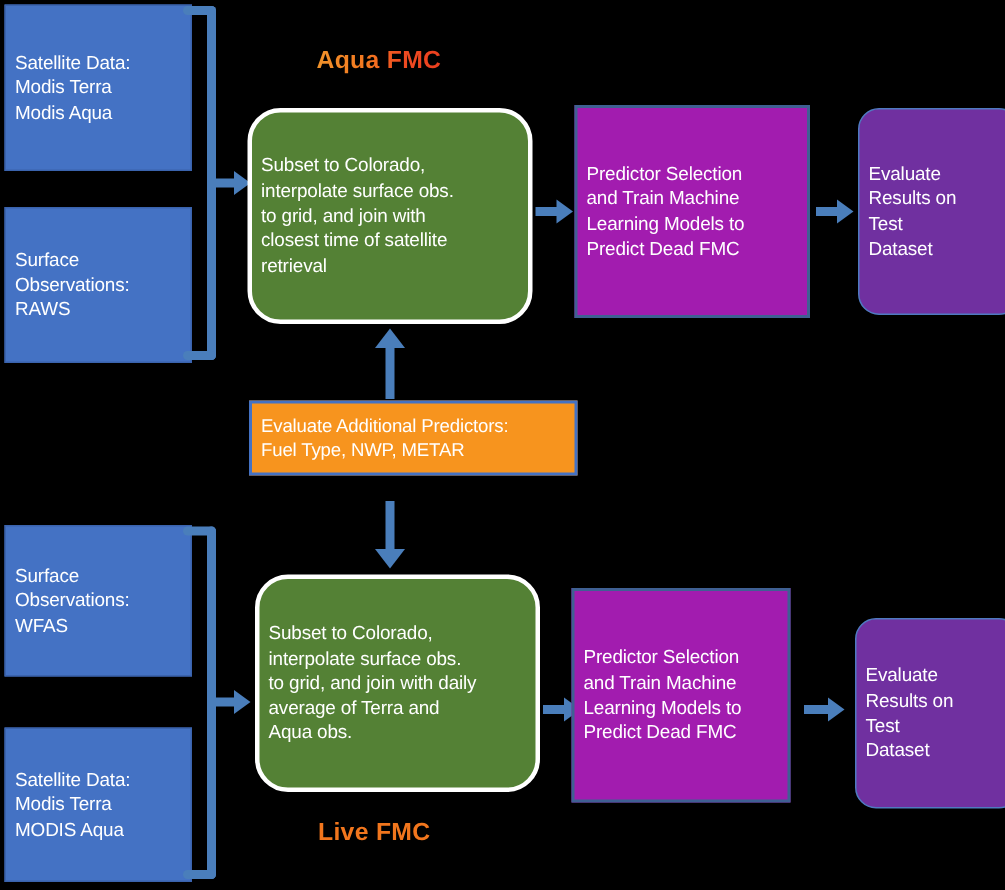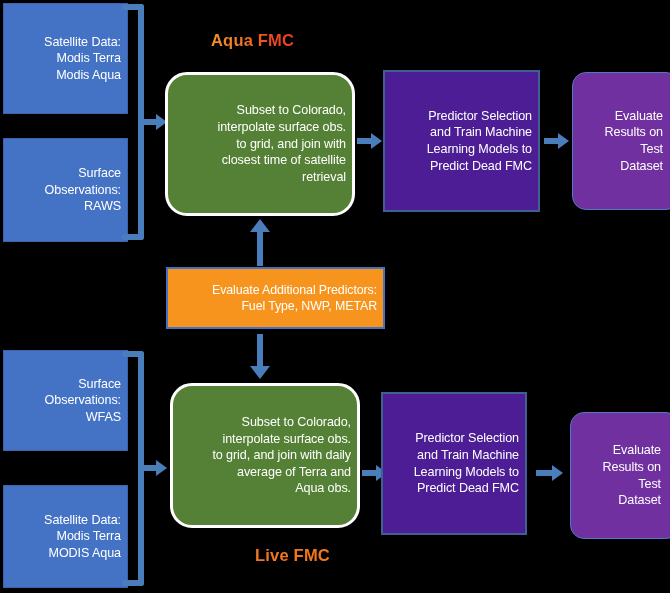--- a/index.html
+++ b/index.html
@@ -16,21 +16,21 @@
     font-family: "Liberation Sans", sans-serif;
   }
 
   
   .node {
     position: absolute;
     box-sizing: border-box;
     display: flex;
     align-items: center;
     justify-content: center;
-    text-align: right;
+    text-align: left;
     color: #ffffff;
     font-size: 12.6px;
     line-height: 1.32;
     letter-spacing: -0.1px;
     padding: 4px 6px;
   }
   .node .txt { display: block; width: 100%; white-space: pre-line; }
 
   
   .src {
@@ -40,21 +40,21 @@
 
   
   .proc {
     background: #548135;
     border: 3px solid #ffffff;
     border-radius: 22px;
   }
 
   
   .model {
-    background: #4c1d95;
+    background: #a21caf;
     border: 2.2px solid #3f6093;
   }
 
   
   .eval {
     background: #7030a0;
     border: 1.6px solid #4f7ac0;
     border-radius: 14px;
   }
 
@@ -71,21 +71,21 @@
     font-size: 16.5px;
     letter-spacing: 0.2px;
     white-space: nowrap;
   }
   .caption-dead {
     background: linear-gradient(90deg, #f0932b 0%, #f4761f 42%, #ef4c22 68%, #ec3f1e 100%);
     -webkit-background-clip: text;
     background-clip: text;
     color: transparent;
   }
-  .caption-live { color: #f2761d; margin-left: 43px; }
+  .caption-live { color: #f2761d; }
 
   
   .conn { position: absolute; background: #4a7ebb; }
   .conn-v { width: 6px; }
   .conn-h { height: 6px; }
 
   
   .arrow-r {
     position: absolute;
     width: 0; height: 0;
@@ -173,21 +173,21 @@
   <div class="node eval" style="left:572px; top:72px; width:108px; height:138px;">
     <span class="txt" style="padding-right:10px;">Evaluate
 Results on
 Test
 Dataset</span>
   </div>
 
   <div class="conn conn-v" style="left:257px; top:232px; height:34px;"></div>
   <div class="arrow-u" style="left:250px; top:219px;"></div>
 
-  <div class="node pred" style="left:166px; top:267px; width:219px; height:62px; font-size:12.4px;">
+  <div class="node pred" style="left:166px; top:267px; width:219px; height:50px; font-size:12.4px;">
     <span class="txt">Evaluate Additional Predictors:
 Fuel Type, NWP, METAR</span>
   </div>
 
   <div class="conn conn-v" style="left:257px; top:334px; height:34px;"></div>
   <div class="arrow-d" style="left:250px; top:366px;"></div>
 
   <div class="node src" style="left:3px; top:350px; width:125px; height:101px;">
     <span class="txt">Surface
 Observations:

